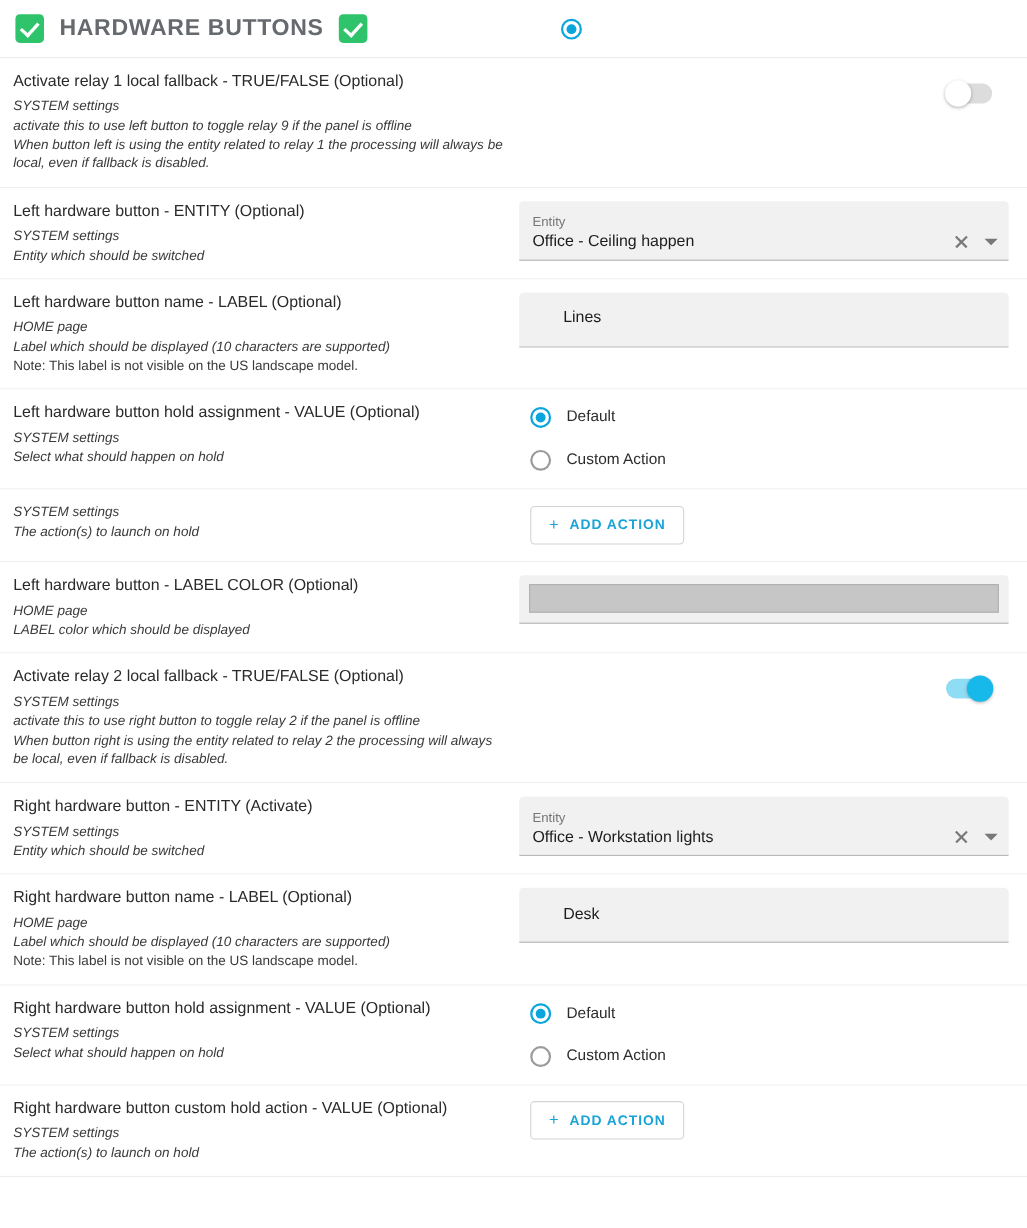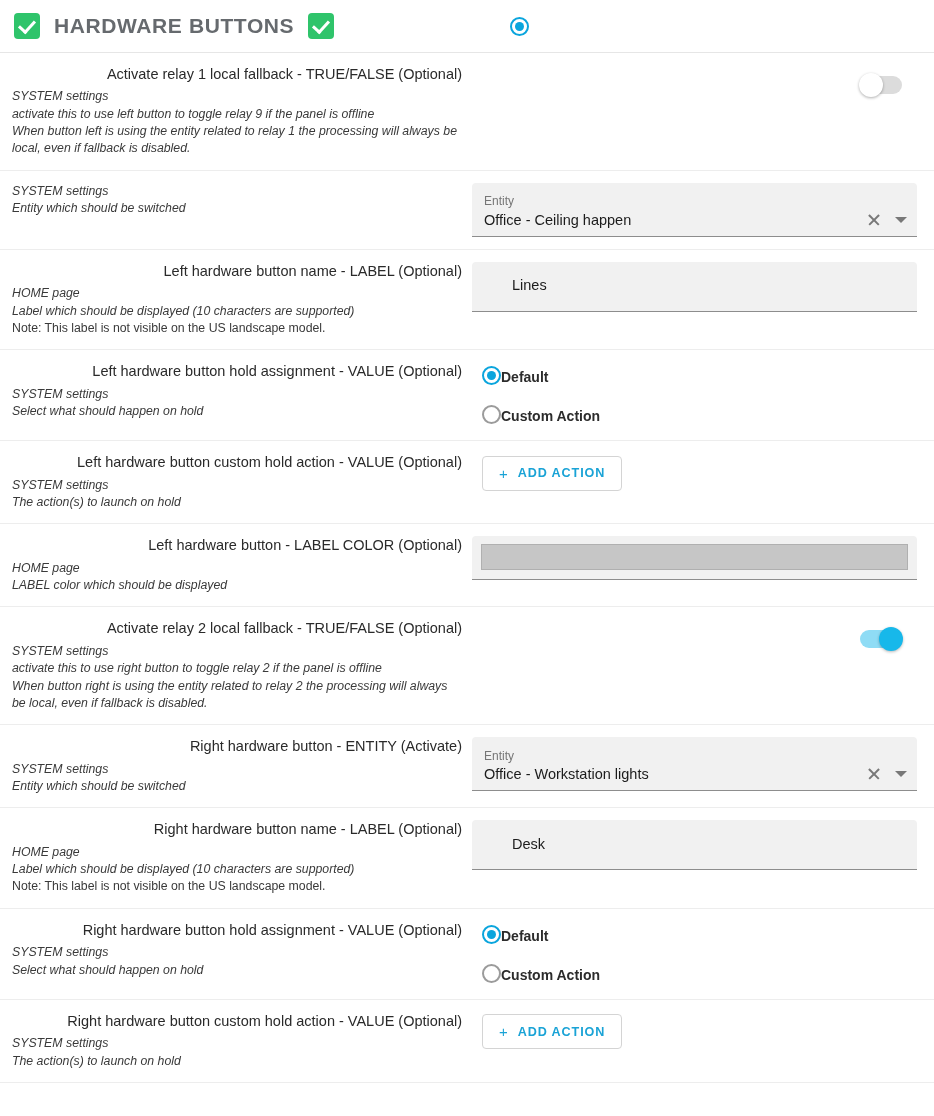--- a/index.html
+++ b/index.html
@@ -93,21 +93,20 @@
     display: flex;
     align-items: center;
     min-height: 40px;
     position: relative;
   }
   .label-main {
     font-size: 14.5px;
     color: #2a2a2a;
     line-height: 1.25;
     margin-bottom: 5px;
-    text-align: right;
   }
   .label-sub {
     font-size: 12.3px;
     color: #3a3a3a;
     font-style: italic;
     line-height: 1.42;
   }
   .label-sub.plain { font-style: normal; }
 
   
@@ -191,21 +190,21 @@
   .ic-caret {
     width: 0; height: 0;
     border-left: 6px solid transparent;
     border-right: 6px solid transparent;
     border-top: 6px solid #5a5a5a;
     opacity: .8;
   }
 
   
   .radio-group { display: flex; flex-direction: column; gap: 20px; padding: 4px 0; }
-  .radio-item { display: flex; align-items: flex-end; padding-left: 10px; font-weight: bold; }
+  .radio-item { display: flex; align-items: flex-start; gap: 14px; padding-left: 10px; }
   .radio-label { font-size: 14px; color: #2c2c2c; }
 
   
   .btn-outline {
     display: inline-flex;
     align-items: center;
     gap: 9px;
     border: 1px solid #d4d4d4;
     border-radius: 4px;
     background: #ffffff;
@@ -261,20 +260,21 @@
         <div class="row-right">
           <div class="toggle-wrap">
             <div class="toggle">
               <span class="knob"></span>
             </div>
           </div>
         </div>
       </div>
       <div class="row">
         <div class="row-left">
+          <div class="label-main">Left hardware button - ENTITY (Optional)</div>
           <div class="label-sub">SYSTEM settings</div>
           <div class="label-sub">Entity which should be switched</div>
         </div>
         <div class="row-right">
           <div class="field">
             <div class="fcol">
               <div class="field-floating-label">Entity</div>
               <div class="field-value">Office - Ceiling happen</div>
             </div>
             <div class="field-icons">
@@ -311,21 +311,20 @@
             </div>
             <div class="radio-item">
               <span class="radio-outer grey"></span>
               <span class="radio-label">Custom Action</span>
             </div>
           </div>
         </div>
       </div>
       <div class="row">
         <div class="row-left">
-          <div class="label-main">Left hardware button custom hold action - VALUE (Optional)</div>
           <div class="label-sub">SYSTEM settings</div>
           <div class="label-sub">The action(s) to launch on hold</div>
         </div>
         <div class="row-right">
           <div class="btn-outline">
             <span class="plus">+</span>
             <span>ADD ACTION</span>
           </div>
         </div>
       </div>

